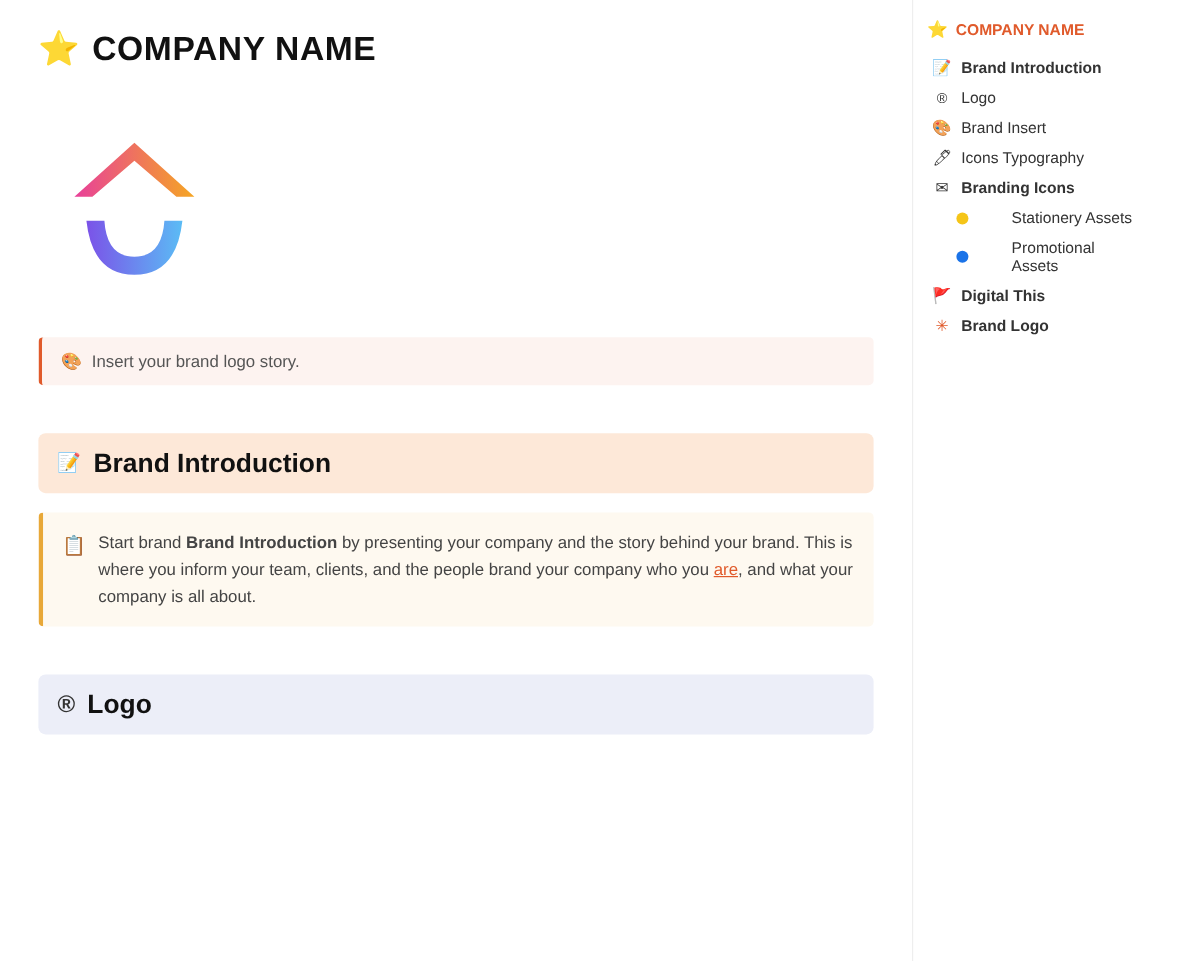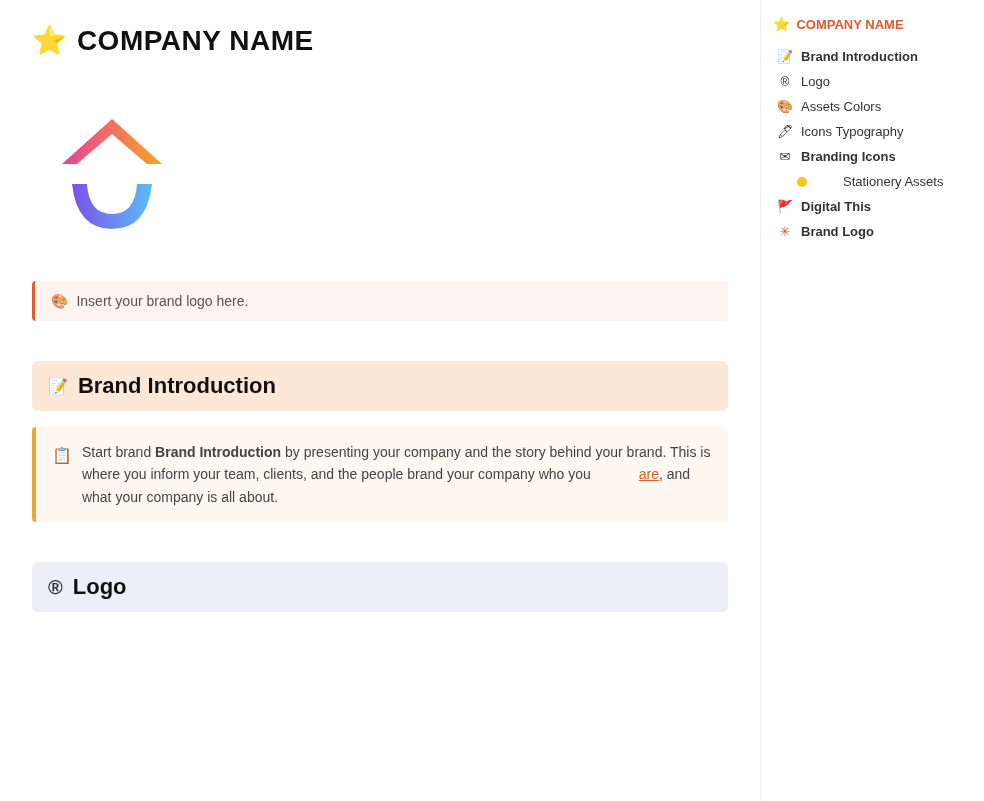--- a/index.html
+++ b/index.html
@@ -111,21 +111,20 @@
       flex-shrink: 0;
       margin-top: 2px;
     }
     .brand-intro-text strong {
       font-weight: 700;
     }
     .brand-intro-text .underline-link {
       text-decoration: underline;
       color: #e05a2b;
       cursor: pointer;
-      margin-left: 44px;
     }
 
     
     .sidebar-company {
       display: flex;
       align-items: center;
       gap: 6px;
       font-weight: 700;
       color: #e05a2b;
       font-size: 13px;
@@ -198,21 +197,21 @@
       </defs>
 
       <path d="M80 30 L130 75 L115 75 L80 45 L45 75 L30 75 Z" fill="url(#topGrad)"></path>
 
       <path d="M40 95 Q45 140 80 140 Q115 140 120 95 L105 95 Q103 125 80 125 Q57 125 55 95 Z" fill="url(#bottomGrad)"></path>
     </svg>
   </div>
 
   <div class="insert-logo-hint">
     <span>🎨</span>
-    <span>Insert your brand logo here.</span>
+    <span>Insert your brand logo story.</span>
   </div>
 
   <div class="section-header brand-intro">
     <span>📝</span>
     <h2>Brand Introduction</h2>
   </div>
 
   <div class="brand-intro-text">
     <span class="emoji">📋</span>
     <div>
@@ -238,38 +237,42 @@
     <span class="label bold">Brand Introduction</span>
   </div>
 
   <div class="sidebar-item">
     <span class="emoji-icon" style="font-size:12px;">®</span>
     <span class="label">Logo</span>
   </div>
 
   <div class="sidebar-item">
     <span class="emoji-icon">🎨</span>
-    <span class="label">Assets Colors</span>
+    <span class="label">Brand Insert</span>
   </div>
 
   <div class="sidebar-item">
     <span class="emoji-icon">🖊</span>
     <span class="label">Icons Typography</span>
   </div>
 
   <div class="sidebar-item">
     <span class="emoji-icon">✉</span>
     <span class="label bold">Branding Icons</span>
   </div>
 
   <div class="sidebar-item sub">
     <span class="dot yellow"></span>
     <span class="label">Stationery Assets</span>
   </div>
 
+  <div class="sidebar-item sub">
+    <span class="dot blue"></span>
+    <span class="label">Promotional Assets</span>
+  </div>
 
   <div class="sidebar-item">
     <span class="emoji-icon" style="color:#e05a2b;">🚩</span>
     <span class="label bold">Digital This</span>
   </div>
 
   <div class="sidebar-item">
     <span class="emoji-icon" style="color:#e05a2b;">✳</span>
     <span class="label bold">Brand Logo</span>
   </div>

